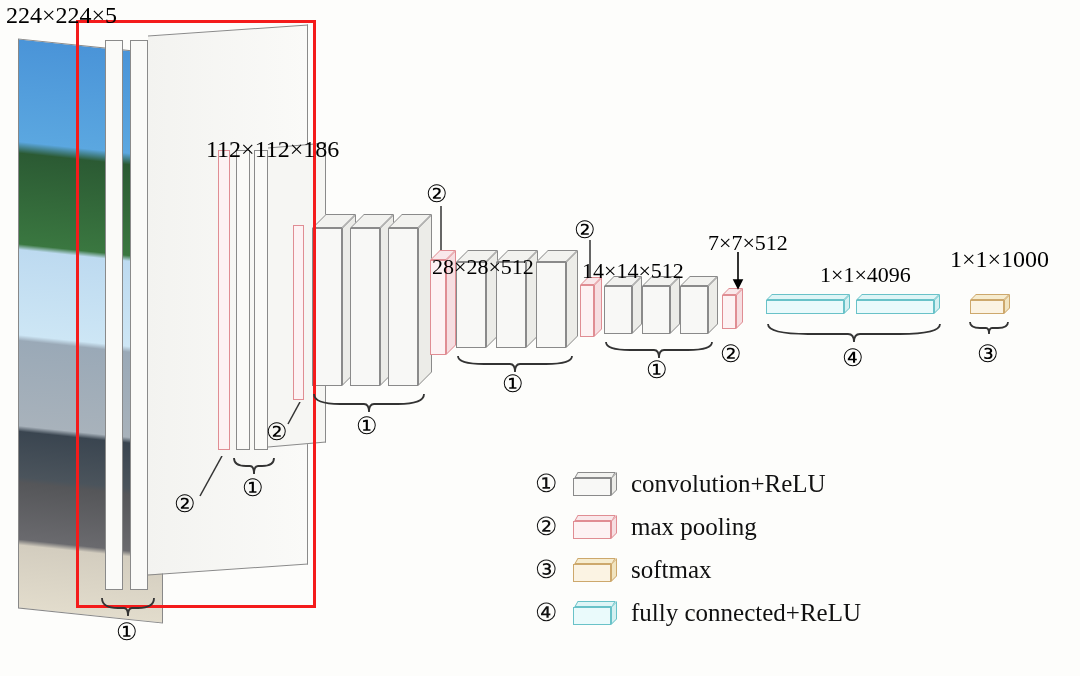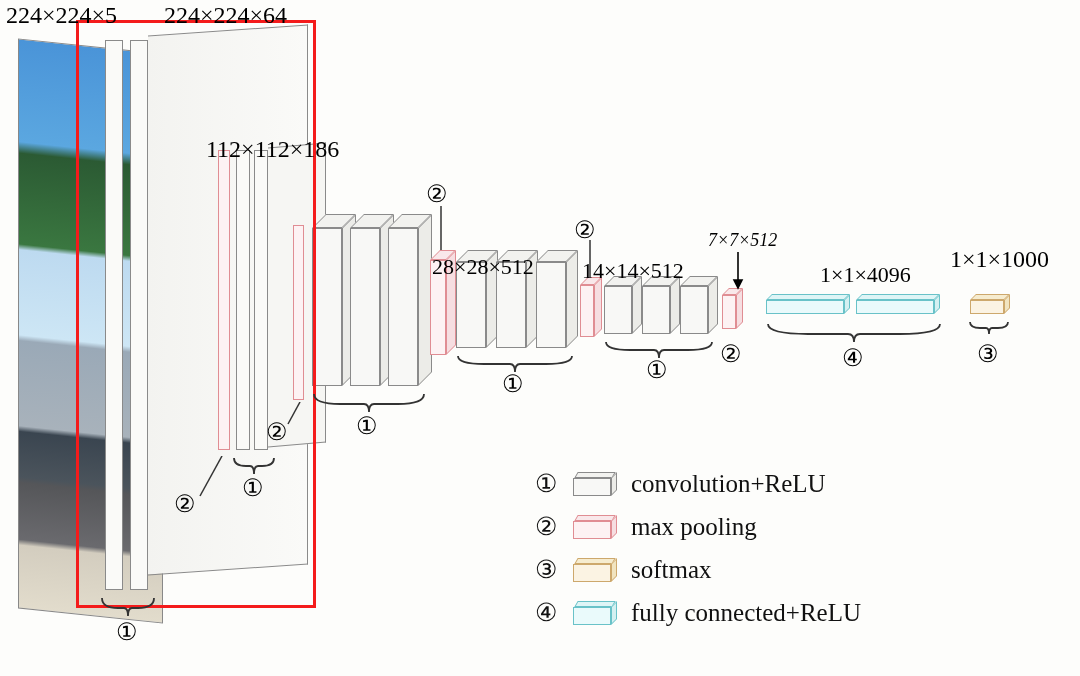--- a/index.html
+++ b/index.html
@@ -254,25 +254,24 @@
 
   <div class="cuboid tan" style="left:970px; top:300px; width:34px; height:14px;">
     <div class="top" style="top:-6px; height:6px;"></div>
       <div class="side" style="left:34px; width:6px;"></div>
       <div class="front"></div>
   </div>
 
   <div class="red-rect" style="left:76px; top:20px; width:240px; height:588px;"></div>
 
   <div class="dim-label" style="left:6px; top:2px;">224×224×5</div>
-  <div class="dim-label" style="left:164px; top:2px;">224×224×64</div>
   <div class="dim-label" style="left:206px; top:136px;">112×112×186</div>
   <div class="dim-label" style="left:432px; top:234px; font-size:22px;margin-top:20px;">28×28×512</div>
   <div class="dim-label" style="left:582px; top:258px; font-size:22px;">14×14×512</div>
-  <div class="dim-label" style="left:708px; top:230px; font-size:18px;font-style:italic;">7×7×512</div>
+  <div class="dim-label" style="left:708px; top:230px; font-size:22px;">7×7×512</div>
   <div class="dim-label" style="left:820px; top:262px; font-size:22px;">1×1×4096</div>
   <div class="dim-label" style="left:950px; top:246px; font-size:24px;">1×1×1000</div>
 
   <svg class="arrow-line" style="left:728px; top:252px; width:20px; height:40px;">
     <line x1="10" y1="0" x2="10" y2="30"></line>
     <polygon points="10,36 6,28 14,28" fill="#000"></polygon>
   </svg>
 
   <svg style="position:absolute; left:98px; top:594px; width:60px; height:30px;">
     <path d="M4,4 Q4,14 20,14 L26,14 Q30,14 30,22 Q30,14 34,14 L40,14 Q56,14 56,4" stroke="#333" stroke-width="1.8" fill="none"></path>

